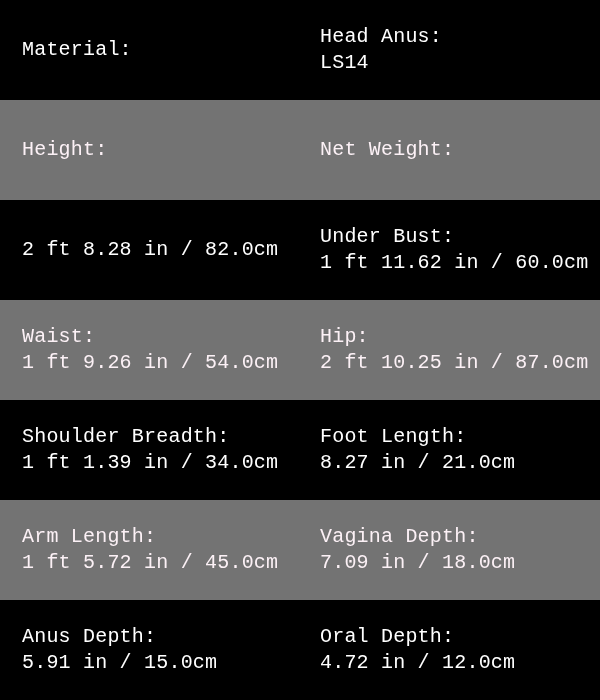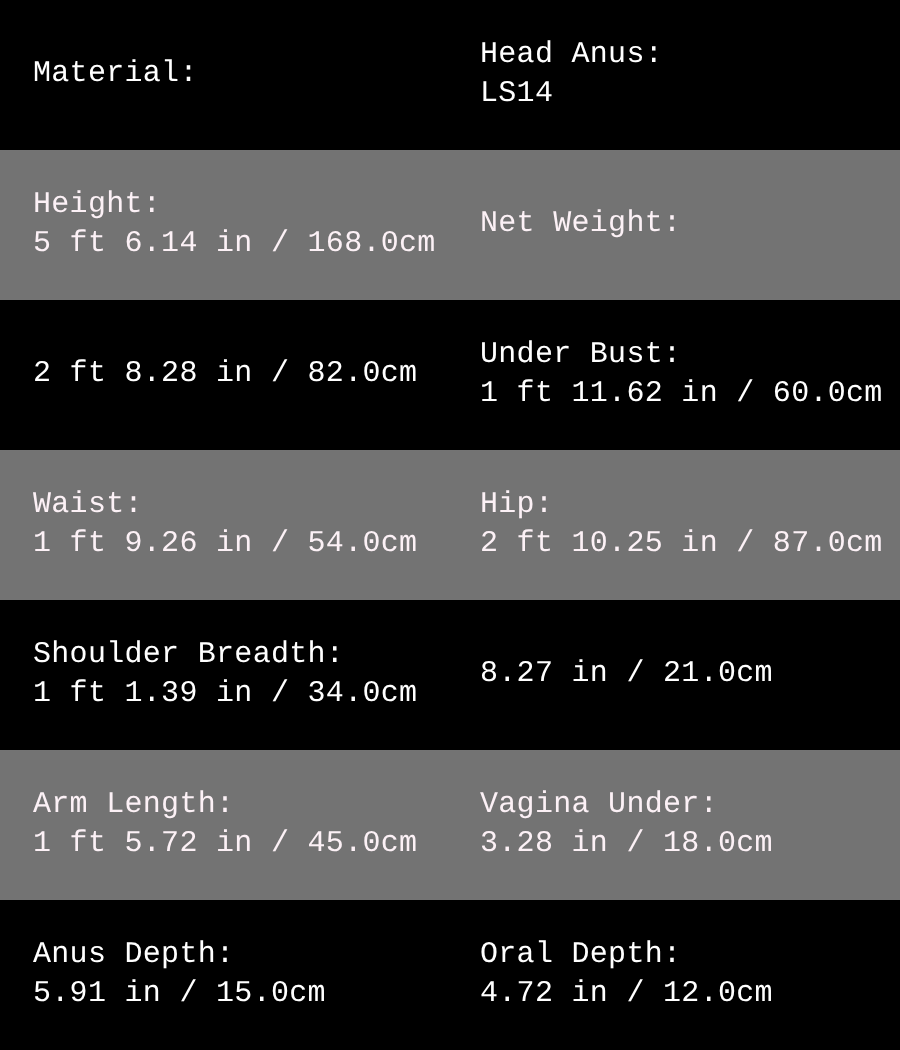--- a/index.html
+++ b/index.html
@@ -51,21 +51,20 @@
     </div>
     <div class="spec-cell right">
       <div class="cell-label">Head Anus:</div>
       <div class="cell-value">LS14</div>
     </div>
   </div>
 
   <div class="spec-row pink">
     <div class="spec-cell left">
       <div class="cell-label">Height:</div>
-      <div class="cell-value">5 ft 6.14 in / 168.0cm</div>
     </div>
     <div class="spec-cell right">
       <div class="cell-label">Net Weight:</div>
     </div>
   </div>
 
   <div class="spec-row black">
     <div class="spec-cell left">
       <div class="cell-value">2 ft 8.28 in / 82.0cm</div>
     </div>
@@ -85,32 +84,33 @@
       <div class="cell-value">2 ft 10.25 in / 87.0cm</div>
     </div>
   </div>
 
   <div class="spec-row black">
     <div class="spec-cell left">
       <div class="cell-label">Shoulder Breadth:</div>
       <div class="cell-value">1 ft 1.39 in / 34.0cm</div>
     </div>
     <div class="spec-cell right">
+      <div class="cell-label">Foot Length:</div>
       <div class="cell-value">8.27 in / 21.0cm</div>
     </div>
   </div>
 
   <div class="spec-row pink">
     <div class="spec-cell left">
       <div class="cell-label">Arm Length:</div>
       <div class="cell-value">1 ft 5.72 in / 45.0cm</div>
     </div>
     <div class="spec-cell right">
-      <div class="cell-label">Vagina Under:</div>
-      <div class="cell-value">3.28 in / 18.0cm</div>
+      <div class="cell-label">Vagina Depth:</div>
+      <div class="cell-value">7.09 in / 18.0cm</div>
     </div>
   </div>
 
   <div class="spec-row black">
     <div class="spec-cell left">
       <div class="cell-label">Anus Depth:</div>
       <div class="cell-value">5.91 in / 15.0cm</div>
     </div>
     <div class="spec-cell right">
       <div class="cell-label">Oral Depth:</div>

